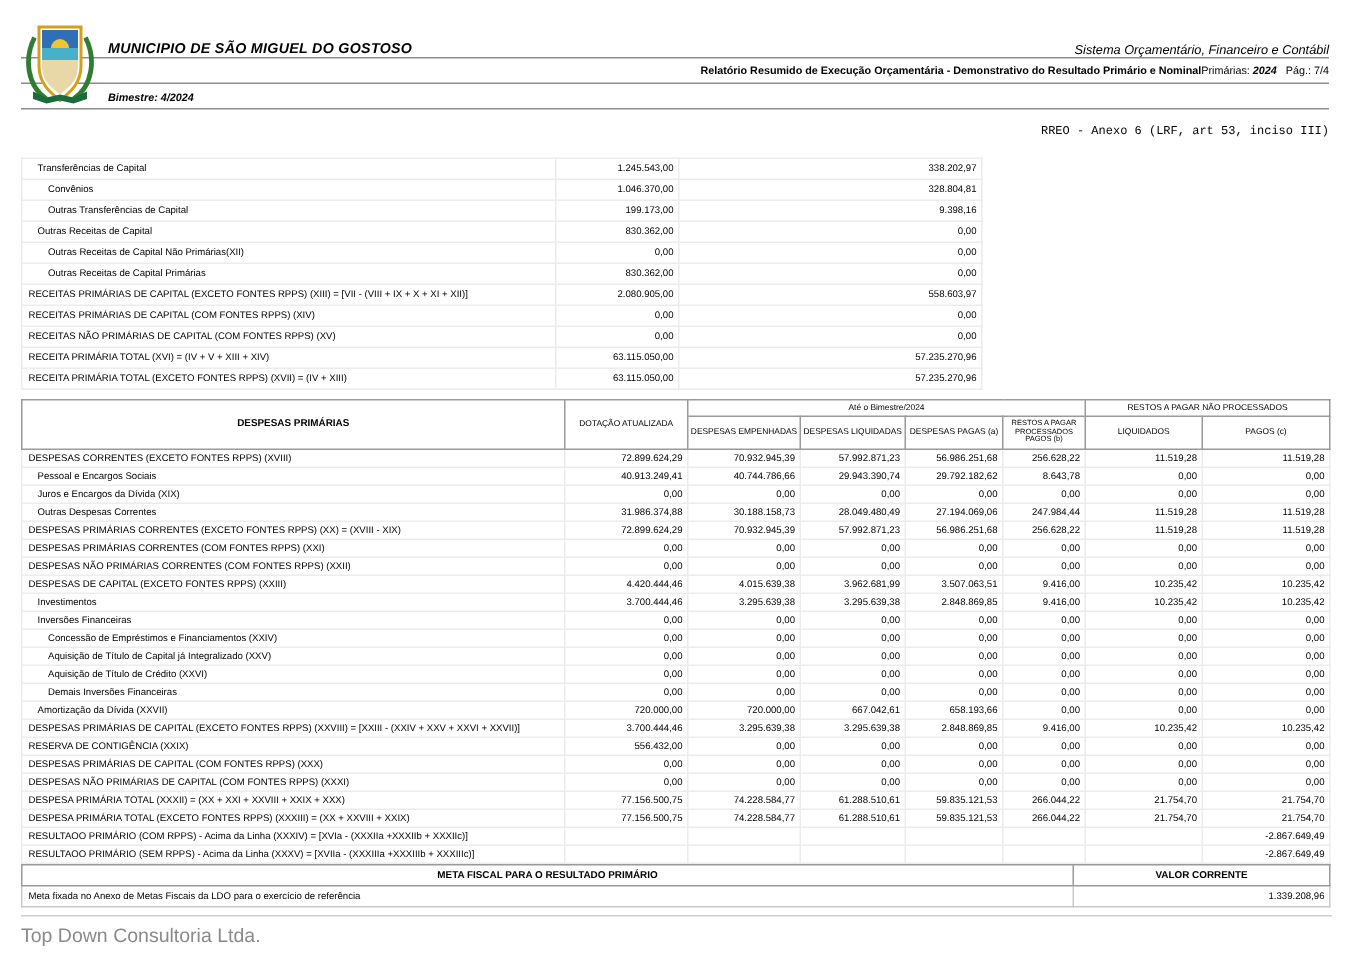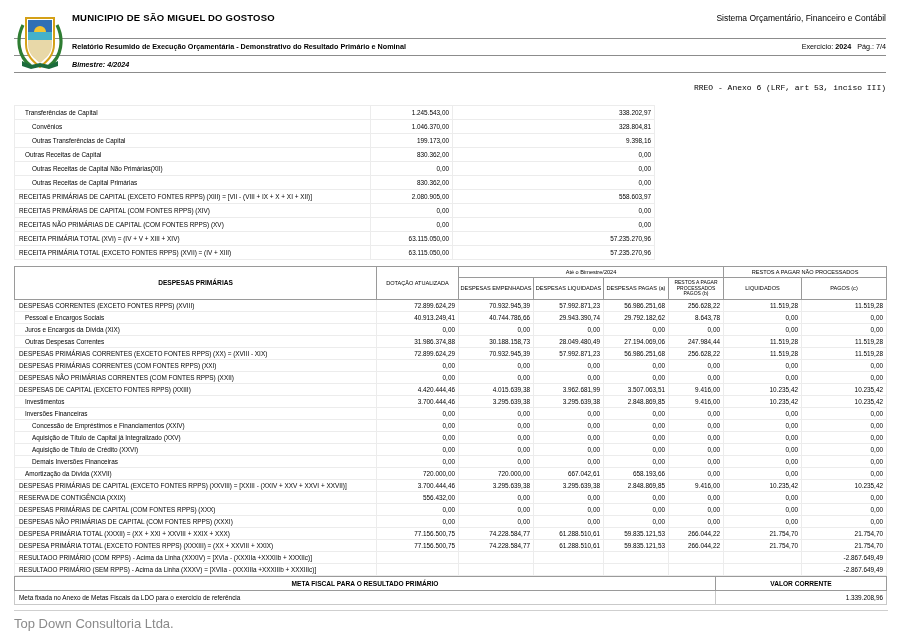--- a/index.html
+++ b/index.html
@@ -3,29 +3,29 @@
 <meta charset="utf-8">
 <style>
   * { margin:0; padding:0; box-sizing:border-box; }
   html,body { background:#ffffff; }
   body { width:900px; height:637px; font-family:"Liberation Sans", sans-serif; color:#000; }
   .page { position:relative; width:900px; height:637px; background:#fff; padding:12px 14px; overflow:hidden; }
 
   
   .header { position:relative; }
   .hrow { border-bottom:1px solid var(--header-line, #8c8c8c); display:flex; justify-content:space-between; align-items:flex-end; padding-left:58px; }
-  .hrow1 { height:27px; padding-bottom:15px; }
-  .hrow2 { height:17px; padding-bottom:4px; }
+  .hrow1 { height:27px; padding-bottom:0;font-style:italic; }
+  .hrow2 { height:17px; padding-bottom:4px;justify-content:flex-end; }
   .hrow3 { height:17px; padding-bottom:3px; }
   .logo { position:absolute; left:2px; top:1px; width:48px; height:58px; z-index:2; }
   .muni { font-size:9.5px; font-weight:bold; letter-spacing:.2px; }
   .sys  { font-size:8.5px;text-align:center; }
   .rtitle { font-size:7.2px; font-weight:bold; }
   .exer { font-size:7.2px; }
-  .exer b { font-weight:bold; }
+  .exer b { font-weight:bold;font-style:italic; }
   .bimestre { font-size:7.2px; font-weight:bold;font-style:italic; }
 
   .annex { text-align:right; font-size:8px; margin-top:10px; height:12px;font-family:Liberation Mono, monospace; }
 
   
   table { border-collapse:collapse; table-layout:fixed; }
   td { overflow:hidden; white-space:nowrap; }
   td.num { text-align:right; }
   td.lbl { text-align:left; }
   .ind0 { padding-left:4px !important; }
@@ -66,21 +66,21 @@
         <path d="M6 48 l9 4 9 -2 9 2 9 -4 v5 l-9 3 -9 -2 -9 2 -9 -3 z" fill="var(--logo-ribbon, #1c6b3c)"></path>
       </svg>
     </div>
     <div class="hrow hrow1">
       <span class="muni">MUNICIPIO DE SÃO MIGUEL DO GOSTOSO</span>
       <span class="sys">Sistema Orçamentário, Financeiro e Contábil</span>
     </div>
     <div class="hrow hrow2">
       <span class="rtitle">Relatório Resumido de Execução Orçamentária - Demonstrativo do Resultado Primário e Nominal</span>
       <span class="exer">
-        <span>Exercício:</span>
+        <span>Primárias:</span>
         <b>2024</b>&nbsp;&nbsp;
         <span>Pág.:</span>
         <span>7/4</span>
       </span>
     </div>
     <div class="hrow hrow3">
       <span class="bimestre">Bimestre: 4/2024</span>
       <span></span>
     </div>
   </div>

